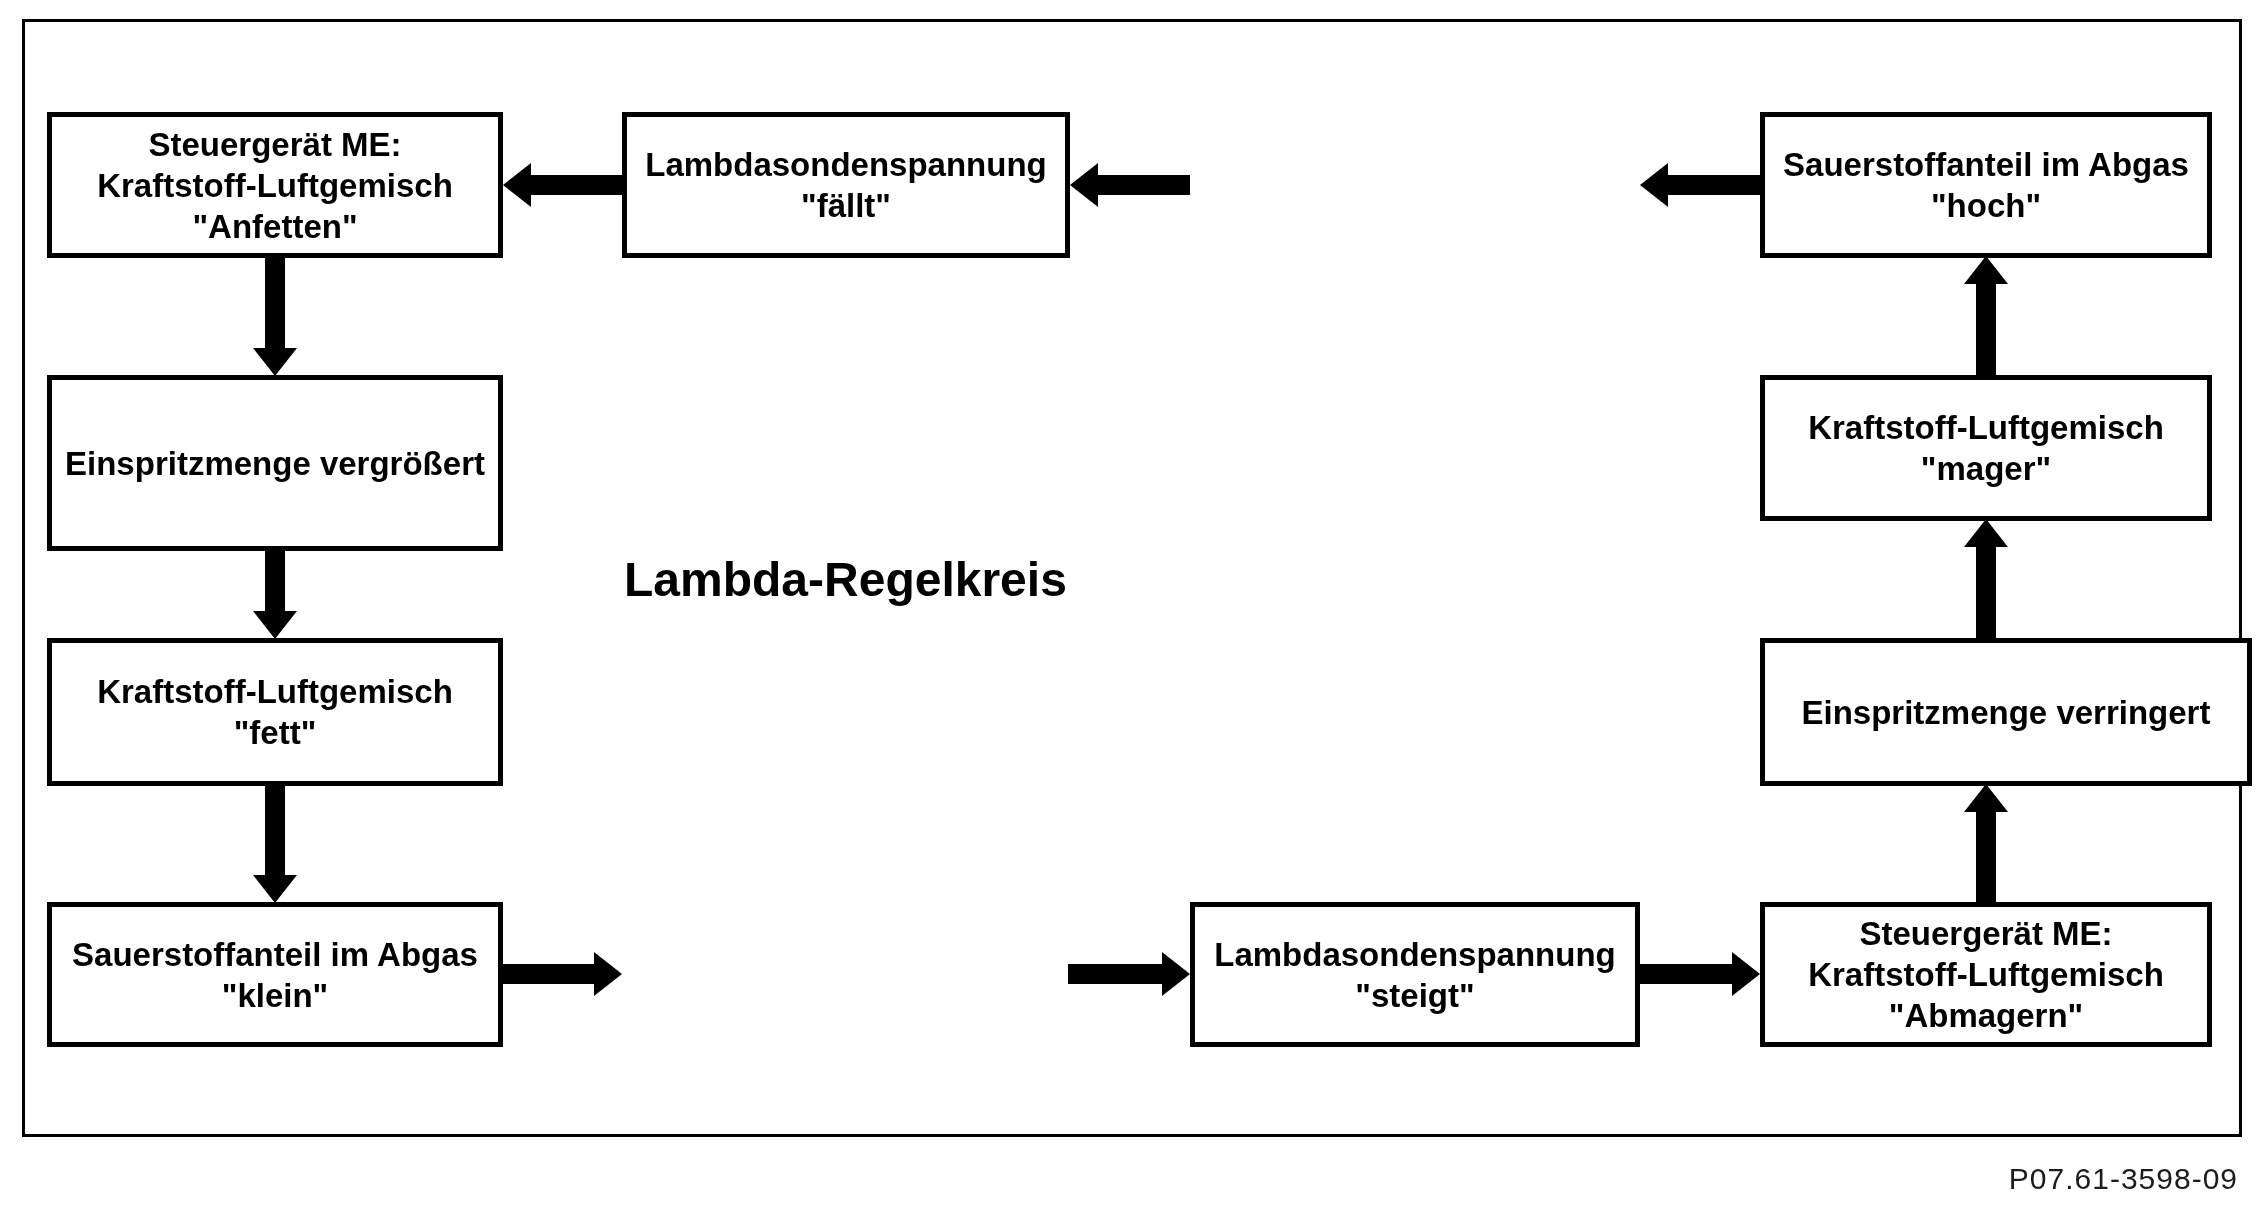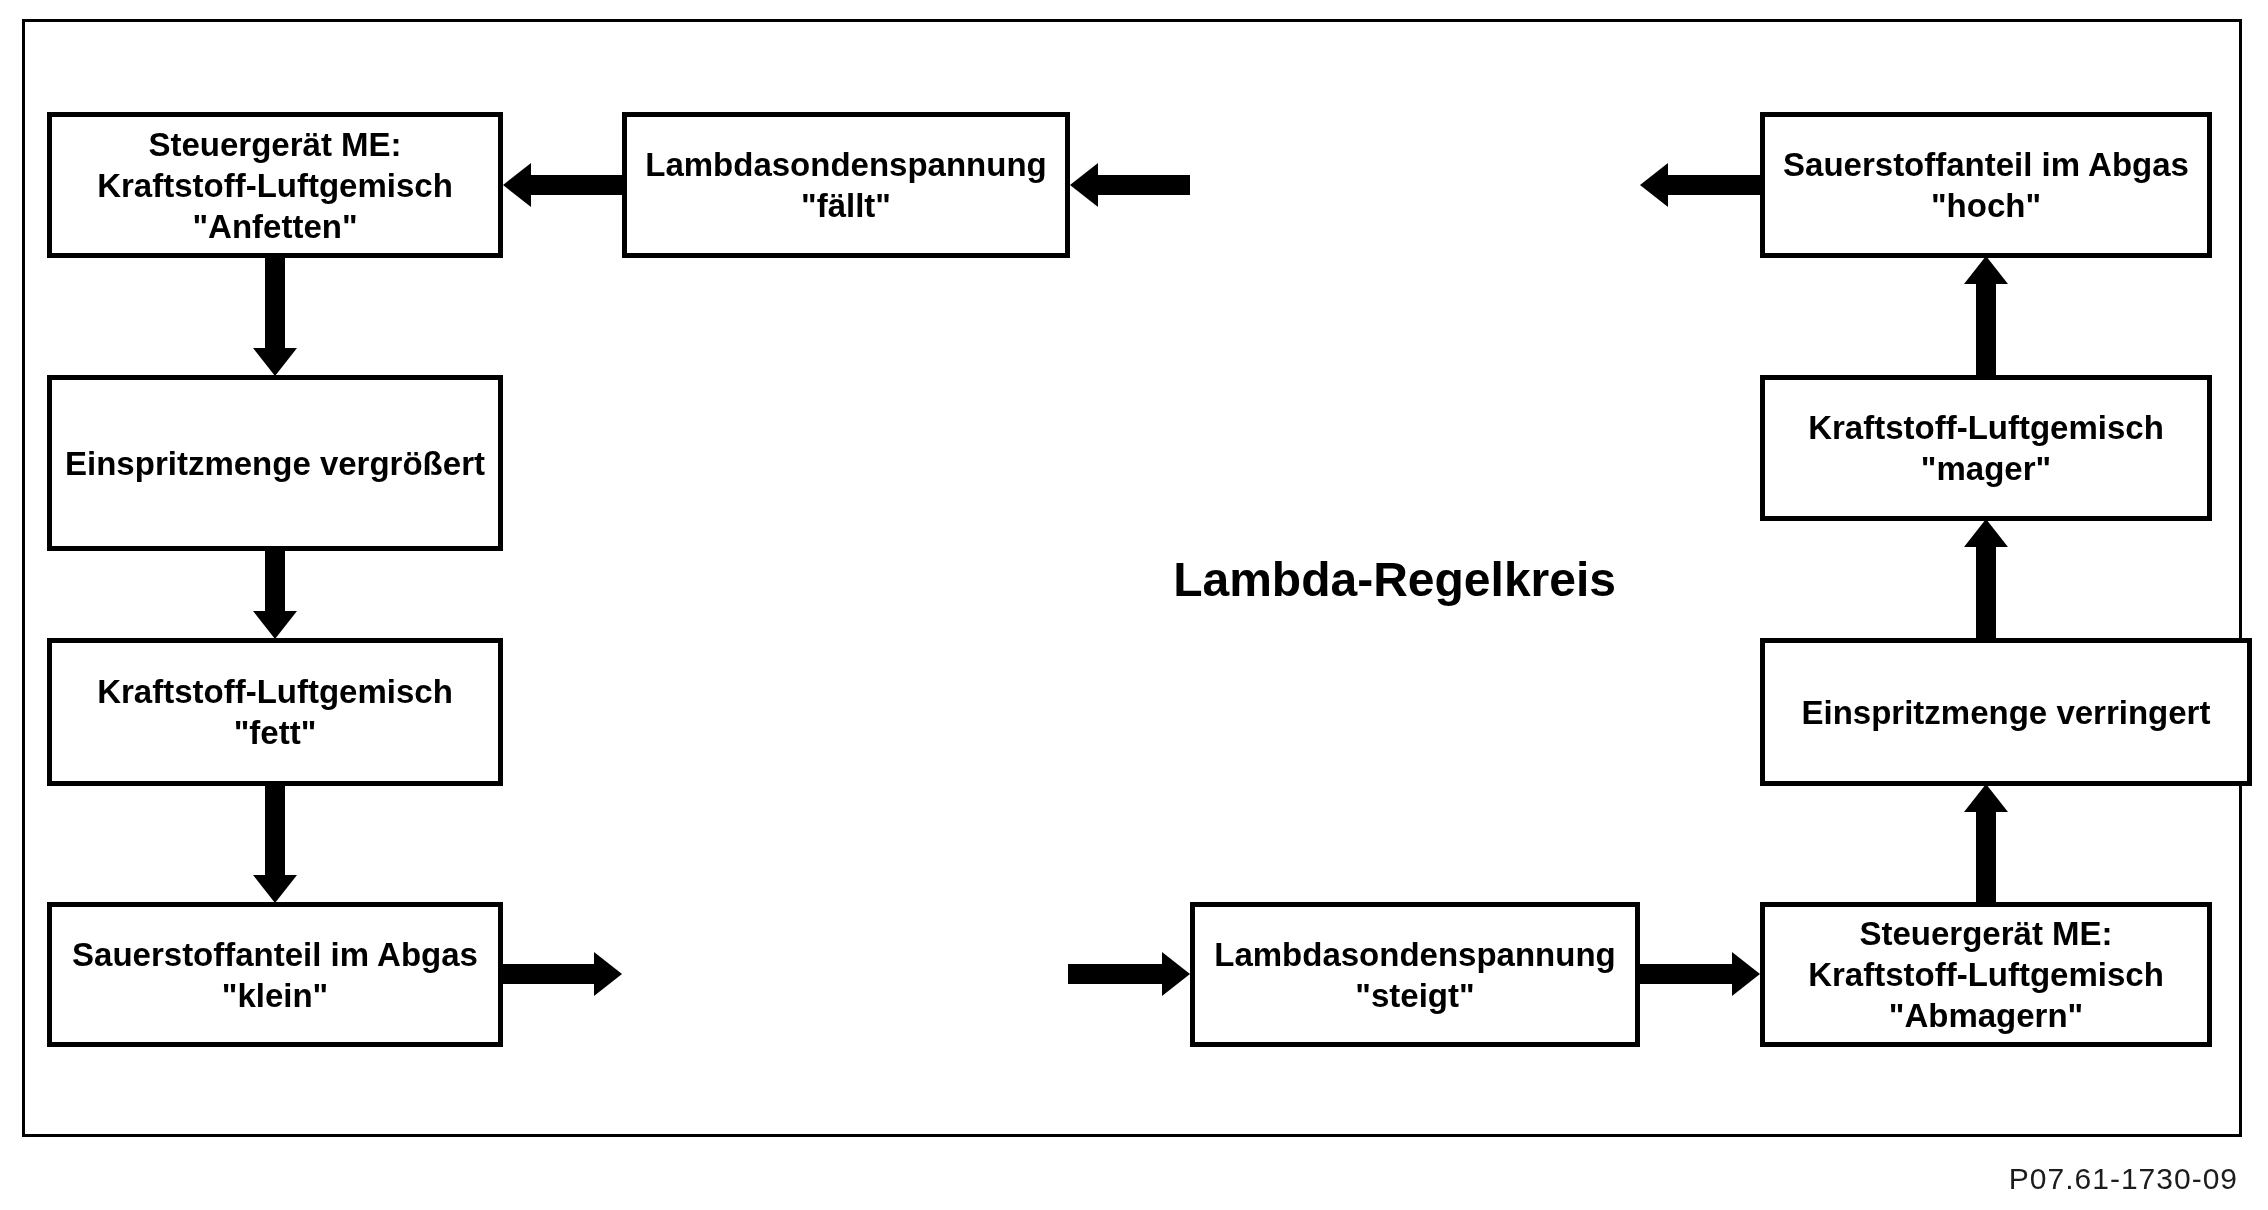--- a/index.html
+++ b/index.html
@@ -91,24 +91,24 @@
   .a6  { left: 253px;  top: 784px; height: 119px; }
   .a7  { left: 503px;  top: 952px; width: 119px; }
   .a8  { left: 1068px; top: 952px; width: 122px; }
   .a9  { left: 1638px; top: 952px; width: 122px; }
   .a10 { left: 1964px; top: 784px; height: 119px; }
   .a11 { left: 1964px; top: 519px; height: 120px; }
   .a12 { left: 1964px; top: 256px; height: 120px; }
 
   .title {
     position: absolute;
-    left: 600px;
+    left: 624px;
     top: 552px;
     width: 1016px;
-    text-align: right;
+    text-align: left;
     font-weight: bold;
     font-size: 48px;
     color: #000000;
   }
   .figure-code {
     position: absolute;
     right: 30px;
     top: 1162px;
     font-size: 30px;
     font-weight: normal;
@@ -194,15 +194,15 @@
   </div>
   <div class="arrow v a11">
     <div class="head-up"></div>
     <div class="shaft-v"></div>
   </div>
   <div class="arrow v a12">
     <div class="head-up"></div>
     <div class="shaft-v"></div>
   </div>
 
-  <div class="figure-code">P07.61-1730-09</div>
+  <div class="figure-code">P07.61-3598-09</div>
 
 </div>
 
 </body></html>

